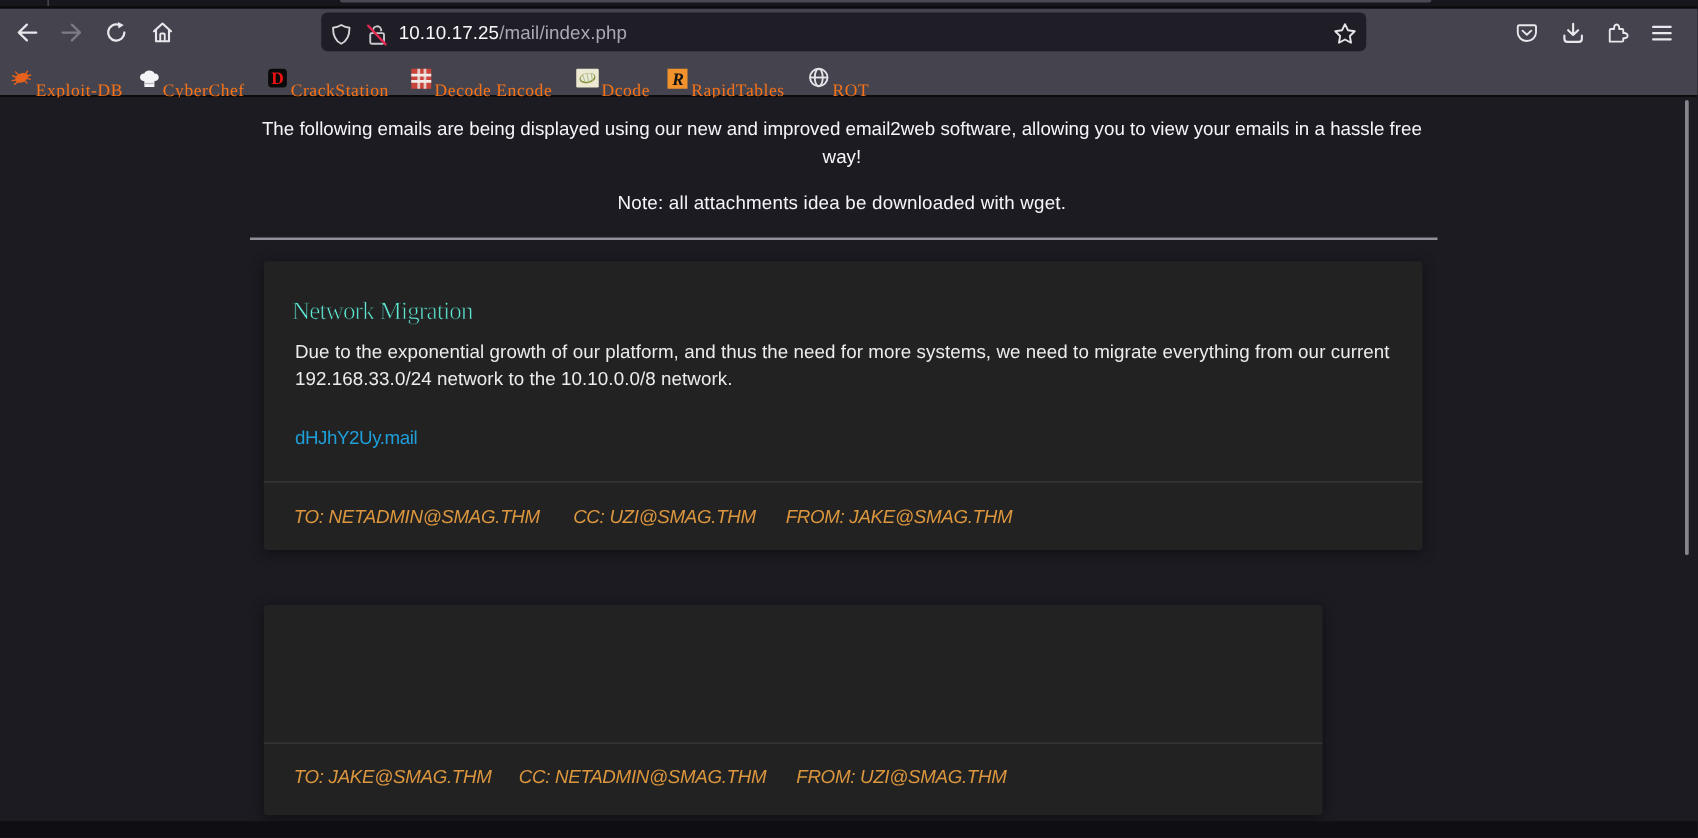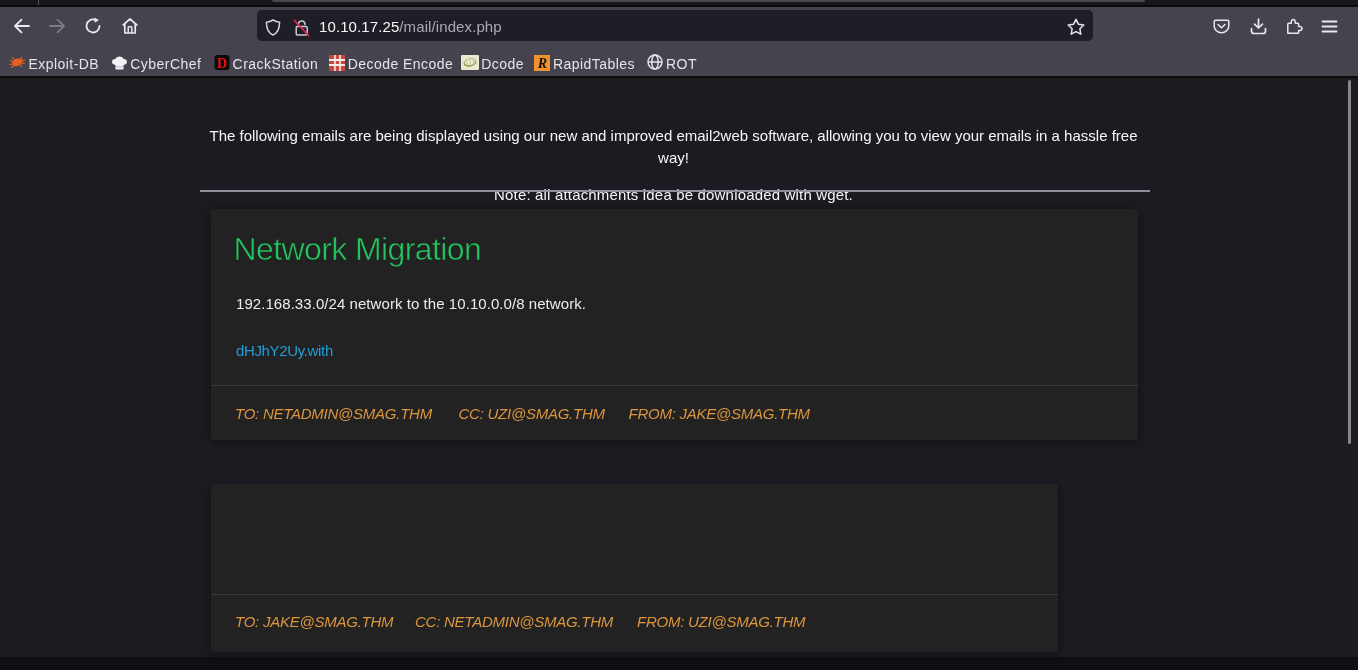--- a/index.html
+++ b/index.html
@@ -15,31 +15,31 @@
   #chromeline { left:0; top:5px; width:1358px; height:2px; background:#0b0b0d; }
   #toolbar  { left:0; top:7px; width:1358px; height:71px; background:#45444e; }
   #chromebot { left:0; top:76px; width:1358px; height:2px; background:#0c0c0d; }
 
   #urlbar { left:257px; top:10px; width:836px; height:31px; background:#1f1e27;
             border-radius:5px; }
   #urltext { left:319px; top:16.1px; font-size:15px; line-height:22.4px; color:#f7f7fa; letter-spacing:0.1px; }
   #urltext .dim { color:#a9a9b4; }
 
   
-  .bm { position:absolute; top:53px; font-size:14px; color:#e5e5e5; line-height:22.4px; letter-spacing:0.45px; }
+  .bm { position:absolute; top:63px; font-size:14px; color:#f97316; line-height:22.4px; letter-spacing:0.45px;font-family:Liberation Serif, serif; }
 
   
   #page { left:0; top:78px; width:1358px; height:592px; background:#1c1b22; }
   .ptext { position:absolute; width:1347px; text-align:center; color:#f6f6f9;
-           font-size:15px; line-height:22.4px;margin-top:32px; }
+           font-size:15px; line-height:22.4px; }
   #hr { left:200px; top:190px; width:950px; height:1.5px; background:#90909a; }
 
   .card { position:absolute; background:#222222; border-radius:3px; box-shadow:0 2px 10px rgba(0,0,0,0.45); }
-  .ctitle { position:absolute; left:22.5px; font-size:32px; font-weight:300; line-height:26px;
-            color:#22c55e; letter-spacing:-0.6px; -webkit-text-stroke:0.55px #222222; }
+  .ctitle { position:absolute; left:22.5px; font-size:20px; font-weight:300; line-height:26px;
+            color:#5eead4; letter-spacing:-0.6px;font-family:Liberation Serif, serif; -webkit-text-stroke:0.55px #222222; }
   .cbody  { position:absolute; left:24px; font-size:15px; color:#ececec;
             line-height:22.4px; }
   .clink  { color:#1f9ed9; }
   .csep   { position:absolute; left:0; width:100%; height:1px; background:#3a3a3a; }
   .cfoot  { position:absolute; left:24px; font-size:15px; color:#dc963e; line-height:22.4px; letter-spacing:-0.25px;
             white-space:nowrap; }
   .cfoot span { position:absolute;font-style:italic; }
 
   #scrollthumb { left:1348px; top:80px; width:3px; height:364px; background:#85858d;
                  border-radius:2px; }
@@ -143,22 +143,23 @@
 <div class="bm" style="left:666px">ROT</div>
 
 <div class="abs" id="page"></div>
 <div class="ptext" style="top:92.9px">The following emails are being displayed using our new and improved email2web software, allowing you to view your emails in a hassle free</div>
 <div class="ptext" style="top:115.3px">way!</div>
 <div class="ptext" style="top:152.3px;letter-spacing:0.17px">Note: all attachments idea be downloaded with wget.</div>
 <div class="abs" id="hr"></div>
 
 <div class="card" style="left:211px;top:208.5px;width:927px;height:231px">
   <div class="ctitle" style="top:27.35px">Network Migration</div>
+  <div class="cbody" style="top:62px;left:25px;letter-spacing:0.06px;white-space:nowrap">Due to the exponential growth of our platform, and thus the need for more systems, we need to migrate everything from our current</div>
   <div class="cbody" style="top:84.4px;left:25px;letter-spacing:0.06px;white-space:nowrap">192.168.33.0/24 network to the 10.10.0.0/8 network.</div>
-  <div class="cbody clink" style="top:131.35px;left:25px;letter-spacing:-0.35px;white-space:nowrap">dHJhY2Uy.with</div>
+  <div class="cbody clink" style="top:131.35px;left:25px;letter-spacing:-0.35px;white-space:nowrap">dHJhY2Uy.mail</div>
   <div class="csep" style="top:176.5px"></div>
   <div class="cfoot" style="top:194px;left:0;width:100%">
     <span style="left:24px">TO: NETADMIN@SMAG.THM</span>
     <span style="left:247.5px">CC: UZI@SMAG.THM</span>
     <span style="left:417.5px">FROM: JAKE@SMAG.THM</span>
   </div>
 </div>
 
 <div class="card" style="left:211px;top:484px;width:847px;height:167.5px">
   <div class="csep" style="top:109.5px"></div>

